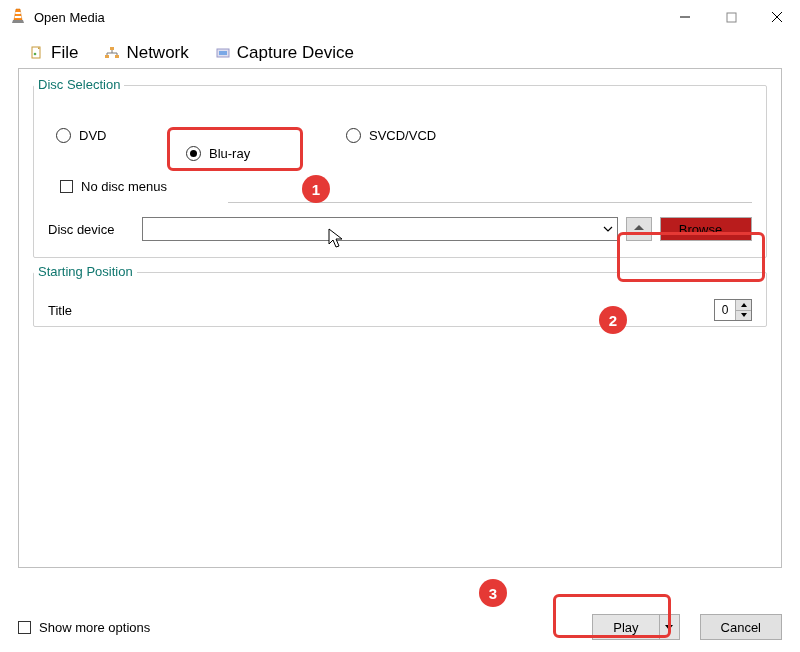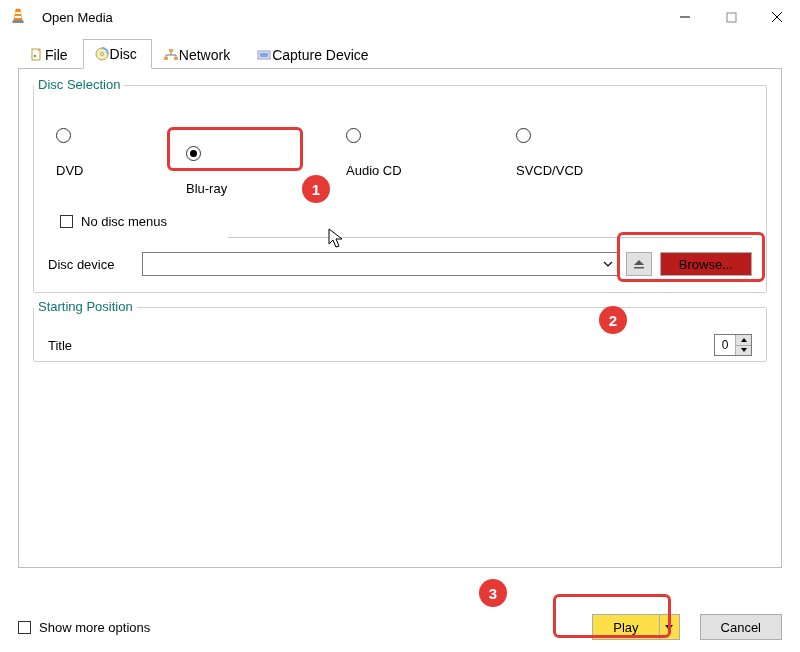--- a/index.html
+++ b/index.html
@@ -12,21 +12,21 @@
     width: 800px; height: 652px; overflow: hidden;
     position: relative;
   }
   
   .titlebar {
     height: 34px;
     display: flex; align-items: center;
     padding: 0 0 0 10px;
   }
   .titlebar .title {
-    margin-left: 16px;
+    margin-left: 8px;
     font-size: 13px;
   }
   .win-controls {
     margin-left: auto;
     display: flex;
     height: 100%;
   }
   .win-btn {
     width: 46px; height: 100%;
     display:flex; align-items:center; justify-content:center;
@@ -36,26 +36,26 @@
   .win-btn.max svg rect { stroke:#888; }
 
   
   .tabs {
     display:flex;
     align-items: flex-end;
     padding-left: 18px;
     height: 34px;
   }
   .tab-btn {
-    display:flex; align-items:center; gap:0;
+    display:flex; align-items:center; gap:6px;
     padding: 6px 14px 6px 10px;
     border: 1px solid transparent;
     border-bottom: none;
     background: transparent;
-    font-size: 14px;
+    font-size: 17px;
     position: relative;
     bottom: -1px;
   }
   .tab-btn.active {
     border-color: #bfbfbf;
     border-bottom: 1px solid #fff;
     background:#fff;
     z-index: 2;
   }
   .tab-btn .ticon { width:16px;height:16px;display:flex;align-items:center;justify-content:center; }
@@ -82,23 +82,22 @@
     top: -9px; left: 0;
     background: #fff;
     padding: 0 4px;
     font-size: 13px;
     color: #0f766e;
   }
 
   
   .radio-row { display:flex; gap: 0px; align-items:center; margin-bottom: 14px; }
   .radio-item {
-    display:flex; gap:20px;
+    display:flex; gap:8px;
     padding: 4px 8px;
-    flex-direction: column;
   }
   .radio-item .radio-circle {
     width:15px;height:15px;border-radius:50%; border:1.3px solid #333; display:flex;align-items:center;justify-content:center;
     background:#fff;
   }
   .radio-item.selected .radio-circle::after {
     content:""; width:7px;height:7px;border-radius:50%;background:#000;
   }
   .radio-col-1{ width:130px; }
   .radio-col-2{ width:160px;margin-top:36px; }
@@ -142,21 +141,21 @@
   .spinner .tri-down{ width:0;height:0;border-left:3px solid transparent;border-right:3px solid transparent;border-top:4px solid #000;}
 
   
   .bottom-bar{
     position:absolute;
     left:18px; right:18px; bottom:12px;
     display:flex; align-items:center;
   }
   .play-btn{
     display:flex; align-items:stretch; height:26px;
-    border:1px solid #adadad; background:#fde047;
+    border:1px solid #adadad; background:#e5e5e5;
   }
   .play-btn .main{ padding:0 20px; display:flex;align-items:center; }
   .play-btn .drop{ width:20px; border-left:1px solid #adadad; display:flex;align-items:center;justify-content:center; }
   .cancel-btn{
     height:26px; padding:0 20px; margin-left:20px;
     border:1px solid #adadad; background:#e1e1e1;
     font-size:13px;
   }
   .tri-down-sm{width:0;height:0;border-left:4px solid transparent;border-right:4px solid transparent;border-top:5px solid #000;}
 
@@ -211,30 +210,20 @@
   <div class="tab-btn">
     <span class="ticon">
       <svg width="14" height="14" viewBox="0 0 14 14">
           <rect x="2" y="1" width="8" height="11" fill="#fff" stroke="#c79a3a"></rect>
           <polygon points="8,1 10,3 8,3" fill="#c79a3a"></polygon>
           <circle cx="5" cy="8" r="1.3" fill="#5aab4b"></circle>
         </svg>
     </span>
     <span>File</span>
   </div>
-  <div class="tab-btn active">
-    <span class="ticon">
-      <svg width="14" height="14" viewBox="0 0 14 14">
-          <circle cx="7" cy="7" r="6" fill="#f3eebd" stroke="#b8a24e"></circle>
-          <circle cx="7" cy="7" r="1.5" fill="#fff" stroke="#b8a24e"></circle>
-          <path d="M7 1 A6 6 0 0 1 13 7" fill="none" stroke="#7aa8e6" stroke-width="2"></path>
-        </svg>
-    </span>
-    <span>Disc</span>
-  </div>
   <div class="tab-btn">
     <span class="ticon">
       <svg width="16" height="14" viewBox="0 0 16 14">
           <rect x="6" y="1" width="4" height="3" fill="#e8a64a"></rect>
           <rect x="1" y="9" width="4" height="3" fill="#e8a64a"></rect>
           <rect x="11" y="9" width="4" height="3" fill="#e8a64a"></rect>
           <path d="M8 4 V7 M3 9 V7 H13 V9" fill="none" stroke="#7a7a7a"></path>
         </svg>
     </span>
     <span>Network</span>
@@ -256,24 +245,20 @@
     <span class="legend">Disc Selection</span>
 
     <div class="radio-row">
       <div class="radio-item radio-col-1">
         <span class="radio-circle"></span>
         <span>DVD</span>
       </div>
       <div class="radio-item selected radio-col-2">
         <span class="radio-circle"></span>
         <span>Blu-ray</span>
-      </div>
-      <div class="radio-item radio-col-3">
-        <span class="radio-circle"></span>
-        <span>Audio CD</span>
       </div>
       <div class="radio-item radio-col-4">
         <span class="radio-circle"></span>
         <span>SVCD/VCD</span>
       </div>
     </div>
 
     <div class="checkbox-item">
       <span class="checkbox-box"></span>
       <span>No disc menus</span>

